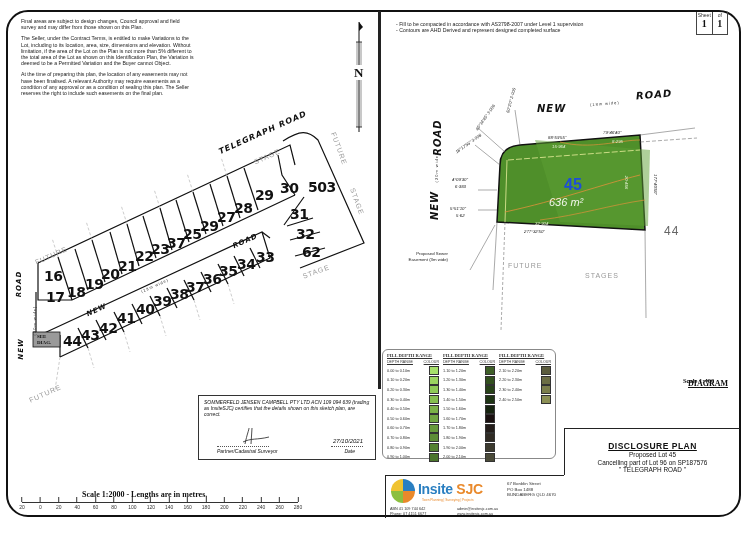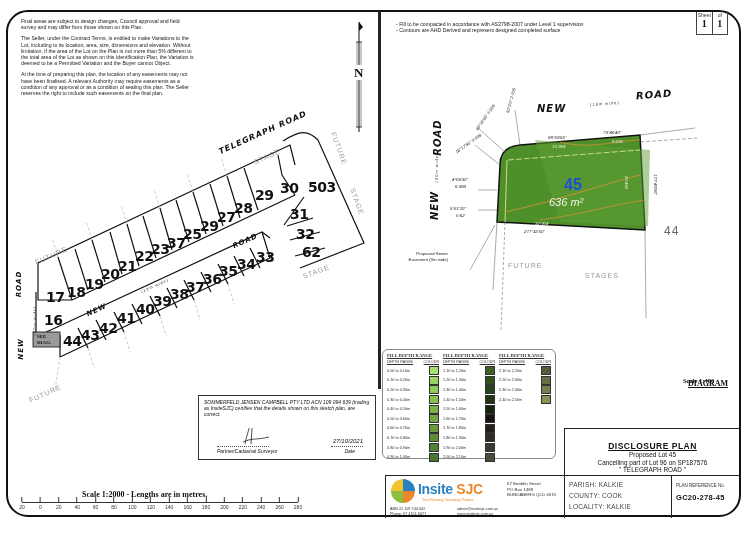--- a/index.html
+++ b/index.html
@@ -189,21 +189,21 @@
 
 <div class="ghost" style="left:253px;top:153px;transform:rotate(-24deg);">STAGE</div>
 <div class="ghost" style="left:322px;top:145px;transform:rotate(70deg);">FUTURE</div>
 <div class="ghost" style="left:343px;top:198px;transform:rotate(70deg);">STAGE</div>
 <div class="ghost" style="left:302px;top:268px;transform:rotate(-20deg);">STAGE</div>
 <div class="ghost" style="left:34px;top:252px;transform:rotate(-24deg);">FUTURE</div>
 <div class="ghost" style="left:28px;top:390px;transform:rotate(-24deg);">FUTURE</div>
 <div style="position:absolute;left:37px;top:334px;font-family:'Liberation Serif',serif;font-weight:bold;font-size:5px;line-height:5.5px;width:20px;">SEE DIAG.</div>
 
 <div id="lots">
-    <div class="lot" style="left: 44px; top: 268px; margin-top: 44px;">16</div>
+    <div class="lot" style="left: 44px; top: 268px;">16</div>
     <div class="lot" style="left: 46px; top: 289px;">17</div>
     <div class="lot" style="left: 67px; top: 284px;">18</div>
     <div class="lot" style="left: 85px; top: 276px;">19</div>
     <div class="lot" style="left: 101px; top: 266px;">20</div>
     <div class="lot" style="left: 118px; top: 258px;">21</div>
     <div class="lot" style="left: 135px; top: 248px;">22</div>
     <div class="lot" style="left: 151px; top: 241px;">23</div>
     <div class="lot" style="left: 167px; top: 235px;">37</div>
     <div class="lot" style="left: 183px; top: 226px;">25</div>
     <div class="lot" style="left: 200px; top: 218px;">29</div>
@@ -441,24 +441,13 @@
   </div>
 </div>
 
 <div class="titleblock">
   <div class="tb-top">
     <div class="h">DISCLOSURE PLAN</div>
     <div class="l">Proposed Lot 45</div>
     <div class="l">Cancelling part of Lot 96 on SP187576</div>
     <div class="l">" TELEGRAPH ROAD "</div>
   </div>
-  <div class="tb-bottom">
-    <div class="tb-loc">
-      <div>PARISH: KALKIE</div>
-      <div>COUNTY: COOK</div>
-      <div>LOCALITY: KALKIE</div>
-    </div>
-    <div class="tb-ref">
-      <div class="rl">PLAN REFERENCE No.</div>
-      <div class="rv">GC20-278-45</div>
-    </div>
-  </div>
 </div>
 
 </body></html>

